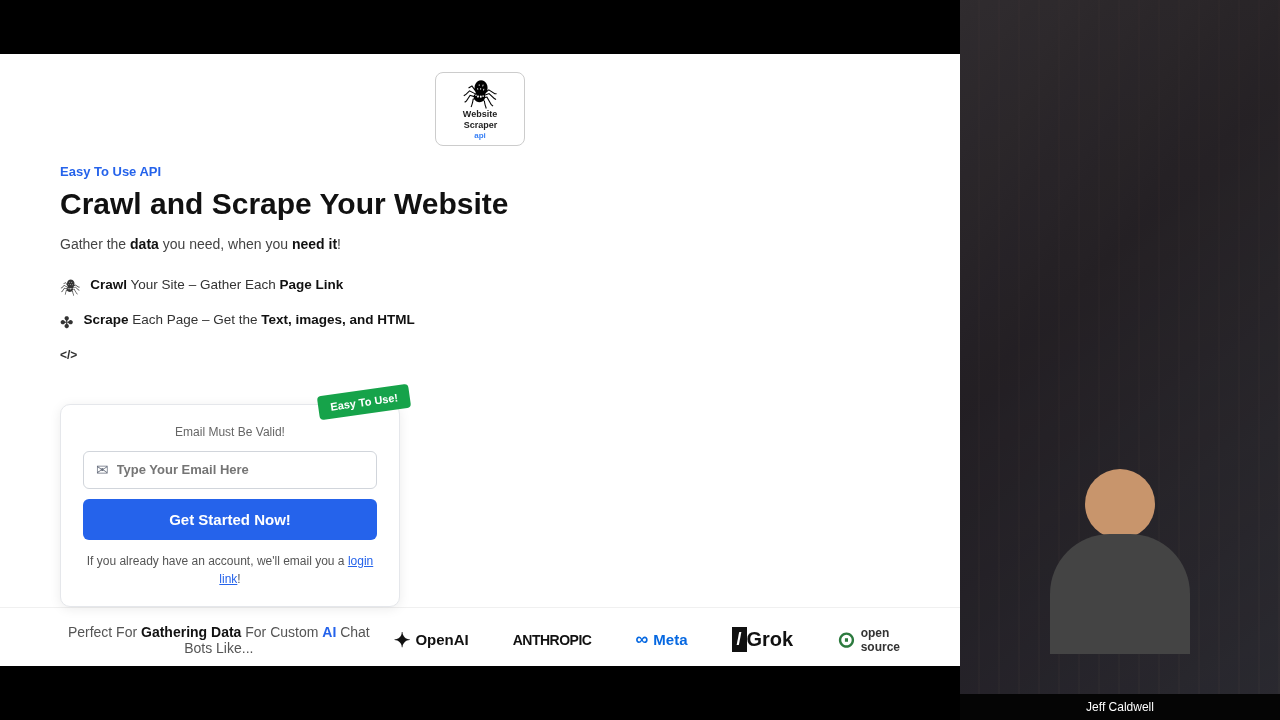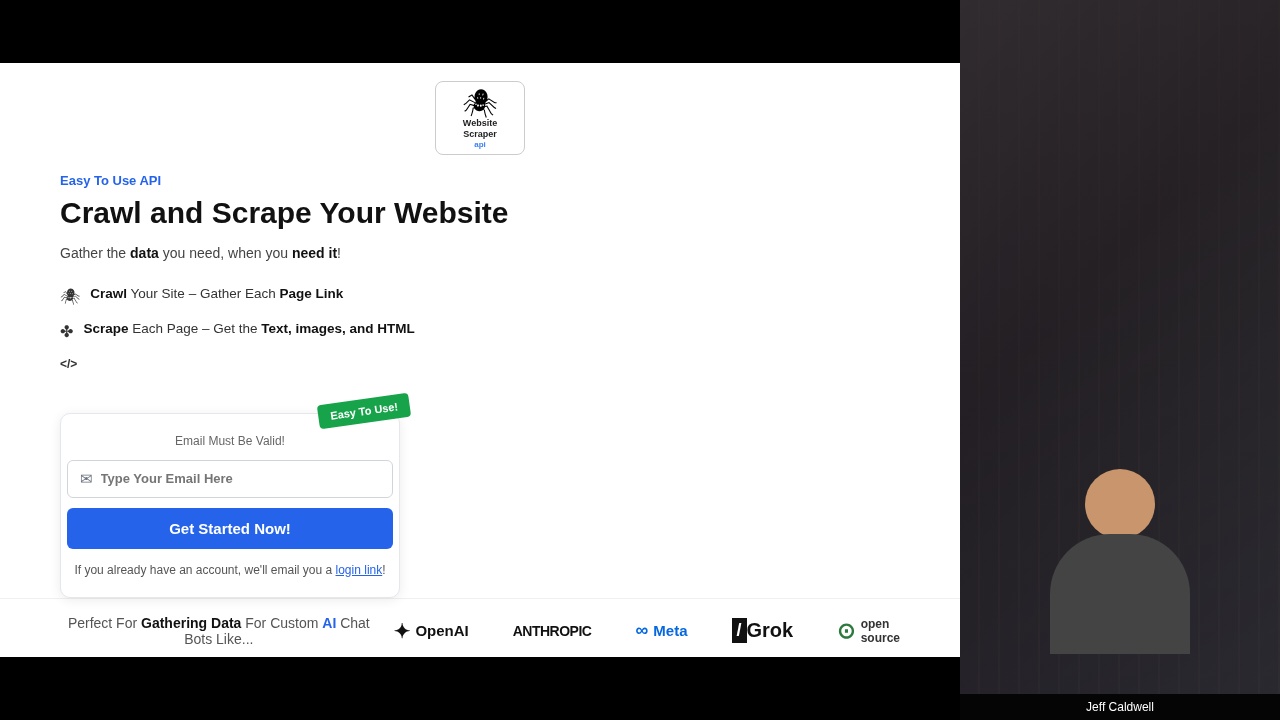--- a/index.html
+++ b/index.html
@@ -64,21 +64,21 @@
     }
     .logo-spider {
       font-size: 28px;
       line-height: 1;
     }
     .logo-text-main {
       font-size: 9px;
       font-weight: 700;
       color: #222;
       line-height: 1.2;
-      text-align: center;
+      text-align: right;
     }
     .logo-text-api {
       font-size: 8px;
       color: #3b82f6;
       font-weight: 700;
     }
 
     
     .two-col {
       display: flex;
@@ -158,21 +158,21 @@
       padding: 6px 12px;
       border-radius: 4px;
       transform: rotate(-8deg);
       z-index: 10;
       white-space: nowrap;
     }
 
     .form-card {
       border: 1px solid #e5e7eb;
       border-radius: 10px;
-      padding: 20px 6px 18px;
+      padding: 20px 22px 18px;
       background: #fff;
       box-shadow: 0 2px 12px rgba(0,0,0,0.08);
     }
 
     .validation-msg {
       font-size: 12px;
       color: #666;
       text-align: center;
       margin-bottom: 12px;
     }

